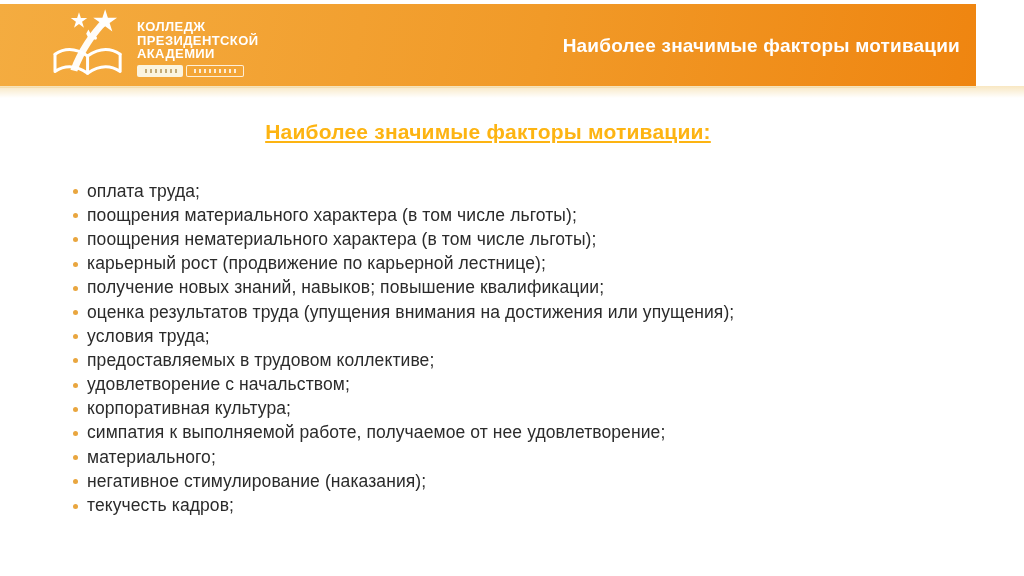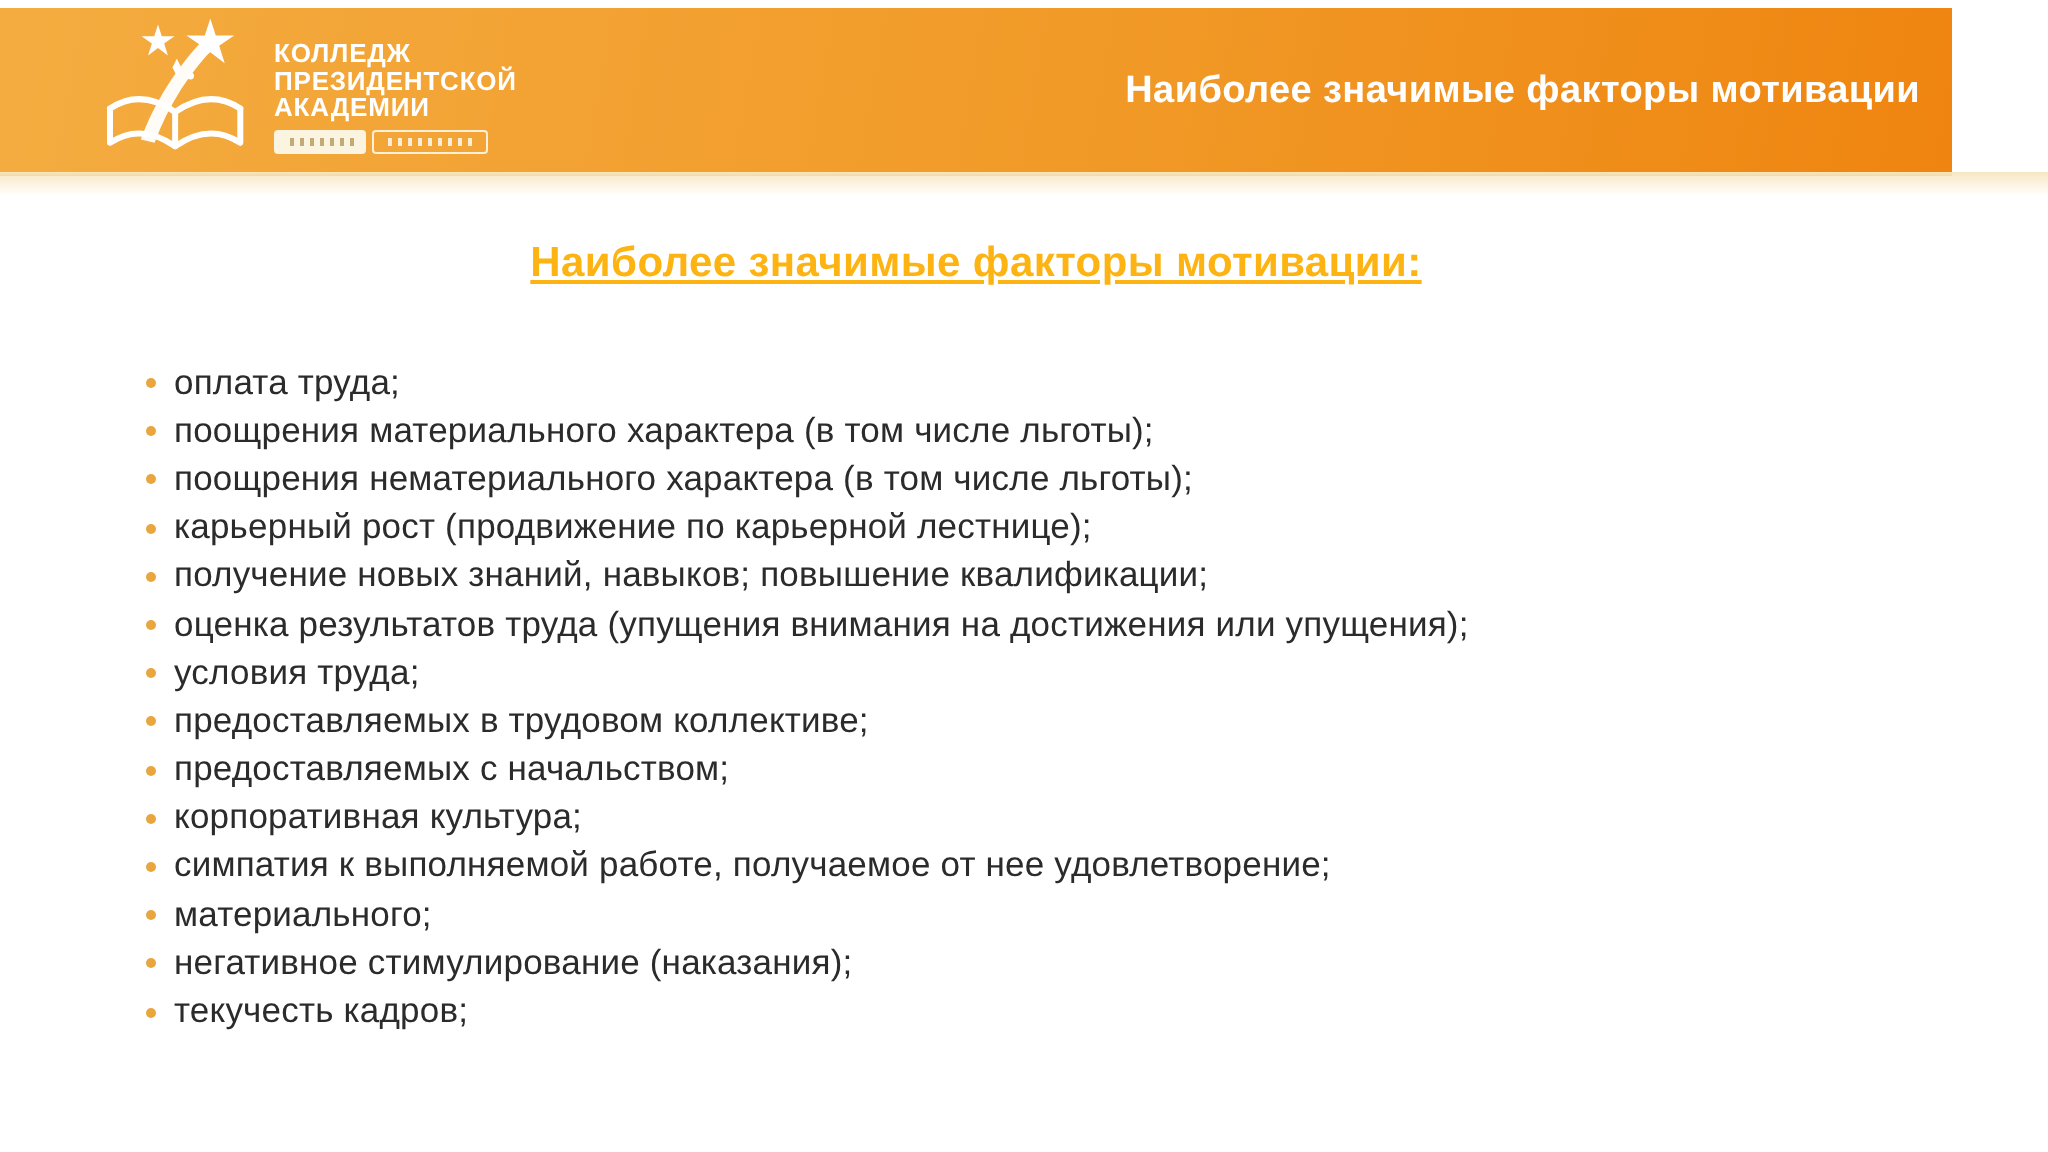--- a/index.html
+++ b/index.html
@@ -137,21 +137,21 @@
         <li>
           <span class="bullet"></span>
           <span>условия труда;</span>
         </li>
         <li>
           <span class="bullet"></span>
           <span>предоставляемых в трудовом коллективе;</span>
         </li>
         <li>
           <span class="bullet"></span>
-          <span>предоставляемых с начальством;</span>
+          <span>удовлетворение с начальством;</span>
         </li>
         <li>
           <span class="bullet"></span>
           <span>корпоративная культура;</span>
         </li>
         <li>
           <span class="bullet"></span>
           <span>симпатия к выполняемой работе, получаемое от нее удовлетворение;</span>
         </li>
         <li>

